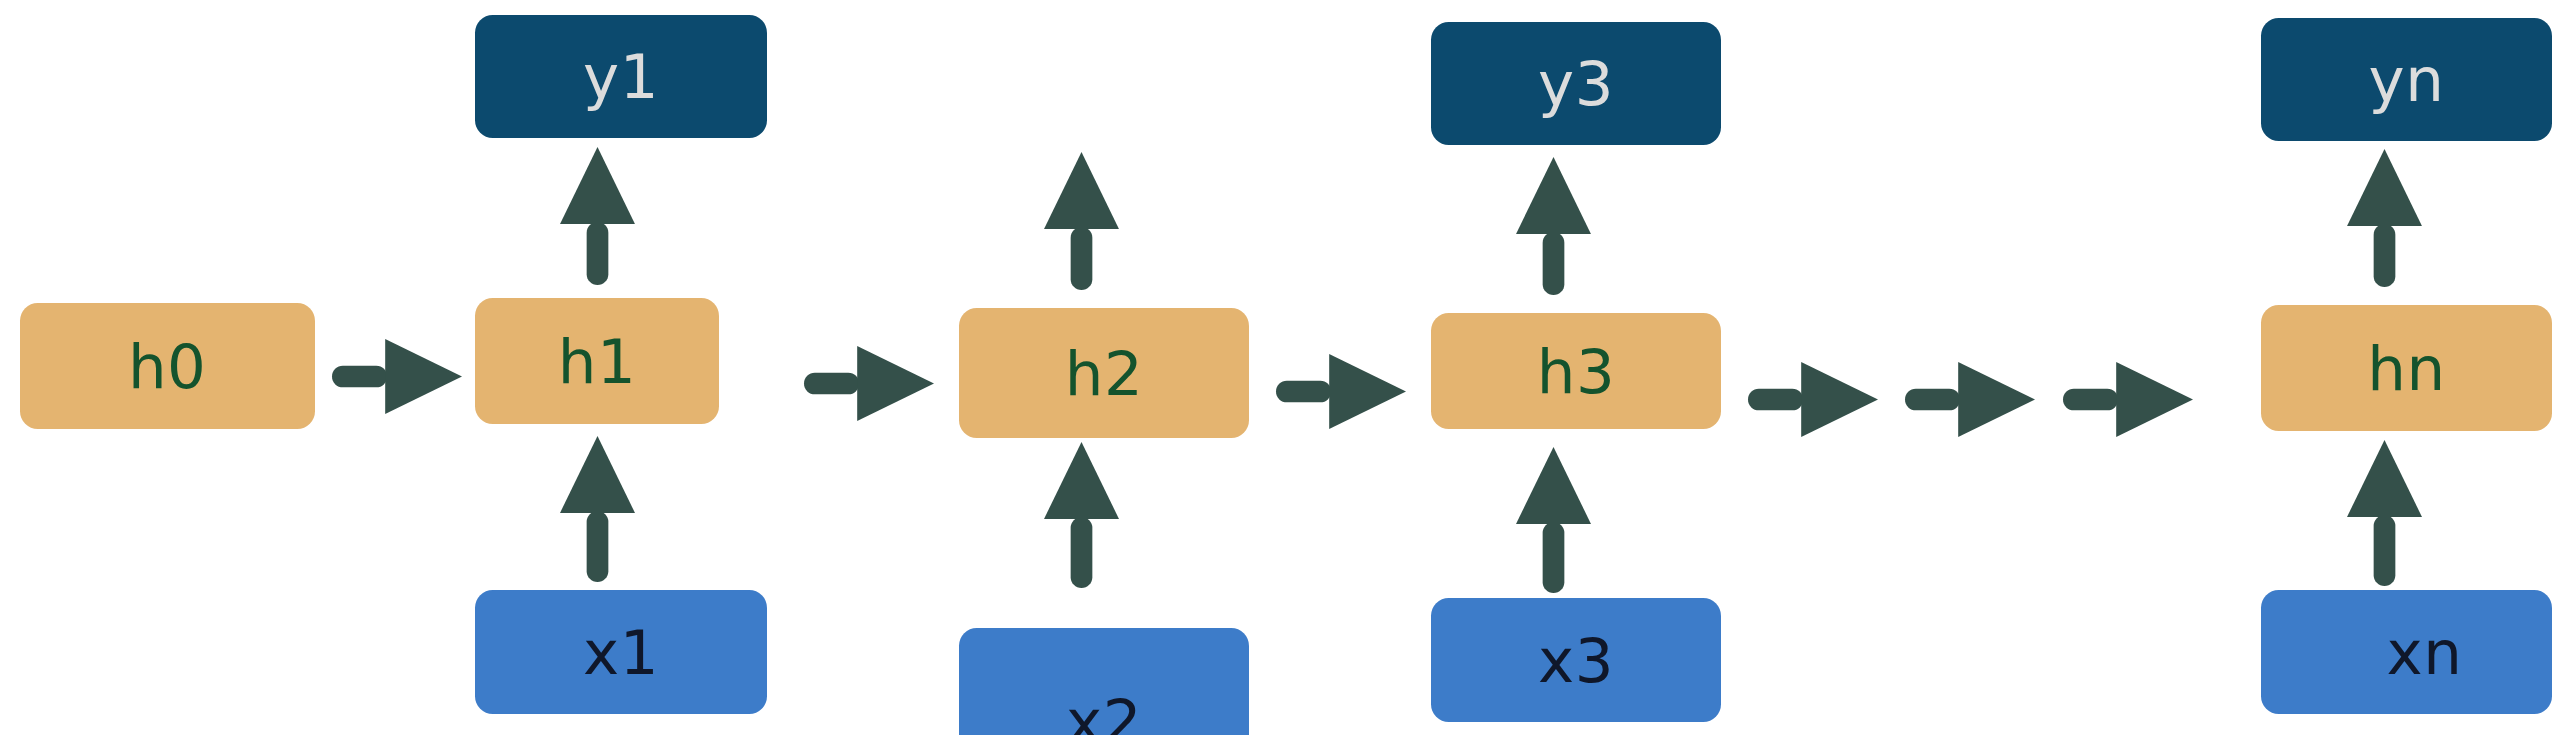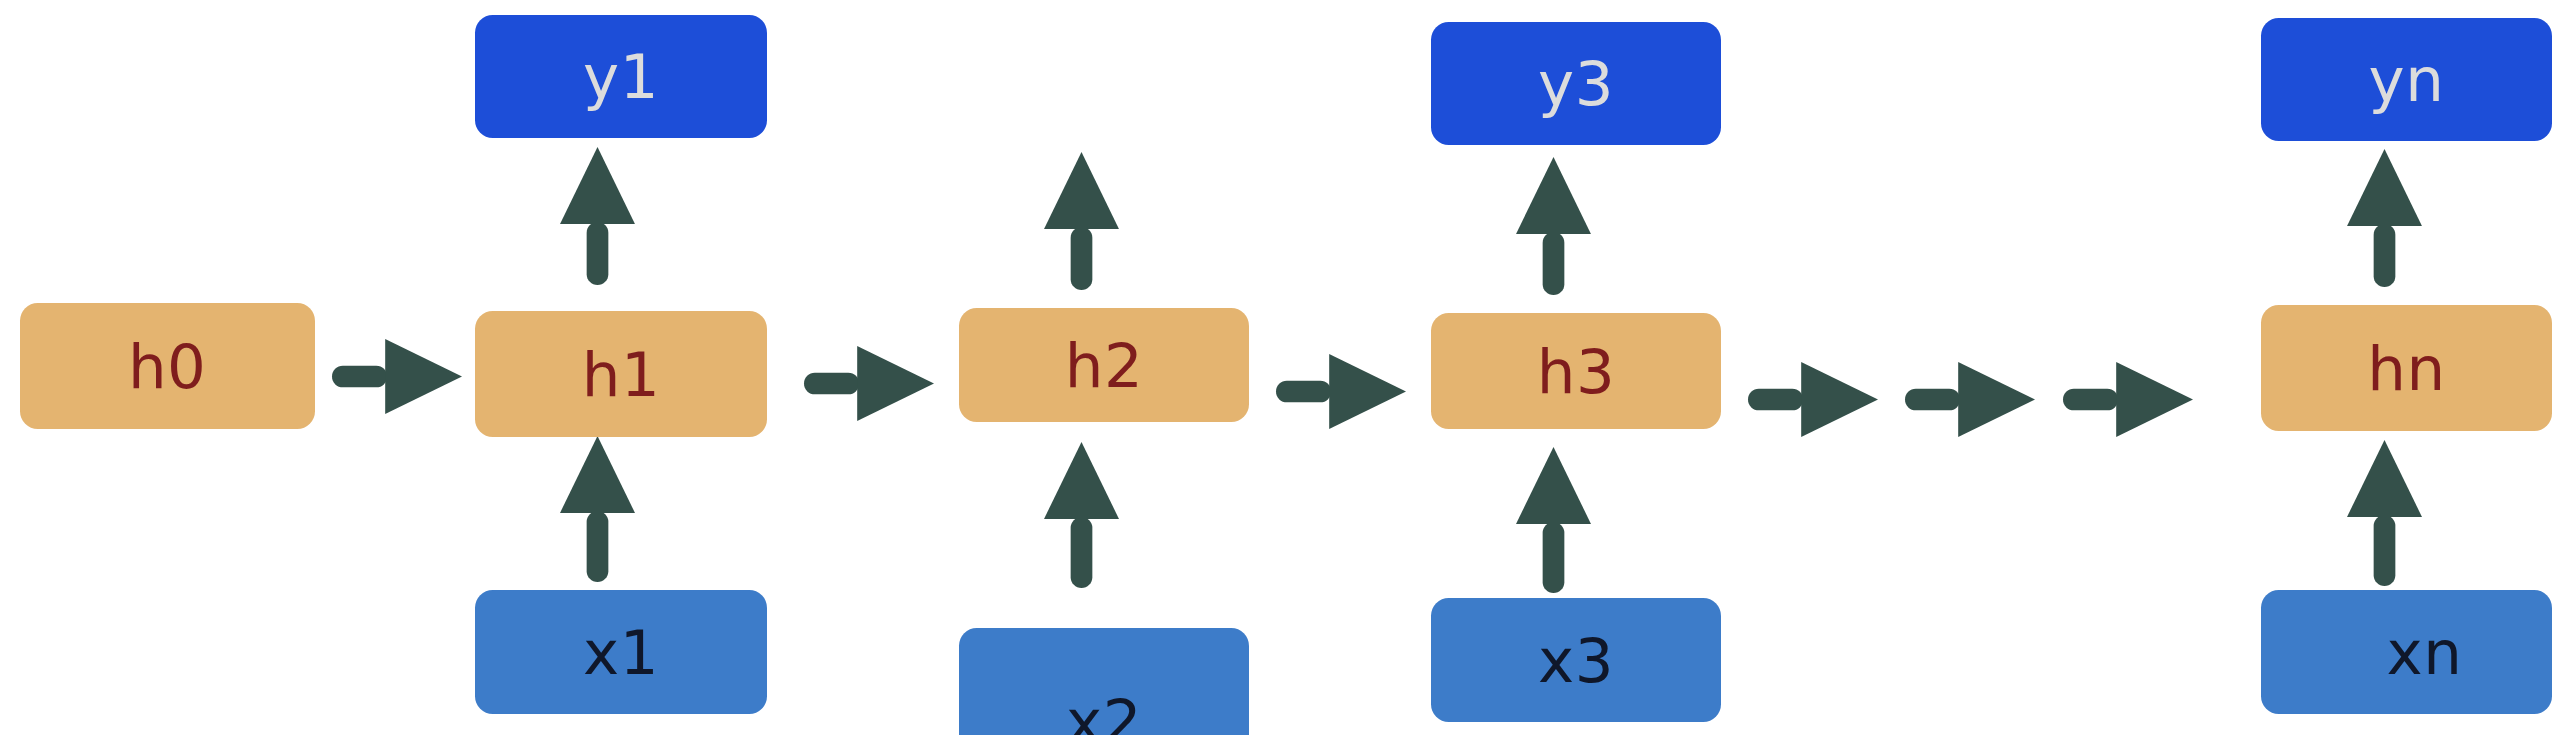--- a/index.html
+++ b/index.html
@@ -25,25 +25,25 @@
     justify-content: center;
     box-sizing: border-box;
     font-size: 61px;
     line-height: 1;
     letter-spacing: 0.5px;
     font-weight: 400;
     user-select: none;
   }
   .node-hidden {
     background: #e4b470;
-    color: #7f1d1d;
+    color: #14532d;
     justify-content: center;
   }
   .node-output {
-    background: #1d4ed8;
+    background: #0c4a6e;
     color: #dcdcdc;
   }
   .node-input {
     background: #3d7cc9;
     color: #0f172a;
   }
   .arrow {
     position: absolute;
   }
   .arrow svg {
@@ -135,24 +135,24 @@
     </div>
     <div class="arrow" style="left: 2347px; top: 440px;">
       <svg width="75" height="146" viewBox="0 0 76 148">
         <rect x="27" y="76" width="22" height="72" rx="11" fill="#34504a"></rect>
         <polygon points="38,0 76,78 0,78" fill="#34504a"></polygon>
       </svg>
     </div>
     <div class="node node-hidden" style="left: 19.7px; top: 303px; width: 295px; height: 126px;">
       <span>h0</span>
     </div>
-    <div class="node node-hidden" style="left: 475px; top: 311px; width: 292px; height: 126px;">
+    <div class="node node-hidden" style="left: 475px; top: 298px; width: 244px; height: 126px;">
       <span>h1</span>
     </div>
-    <div class="node node-hidden" style="left: 959px; top: 308px; width: 290px; height: 114px;">
+    <div class="node node-hidden" style="left: 959px; top: 308px; width: 290px; height: 130px;">
       <span>h2</span>
     </div>
     <div class="node node-hidden" style="left: 1431px; top: 313px; width: 290px; height: 116px;">
       <span>h3</span>
     </div>
     <div class="node node-hidden" style="left: 2261px; top: 305px; width: 291px; height: 126px;">
       <span>hn</span>
     </div>
     <div class="node node-output" style="left: 475px; top: 14.7px; width: 292px; height: 123px;">
       <span>y1</span>

